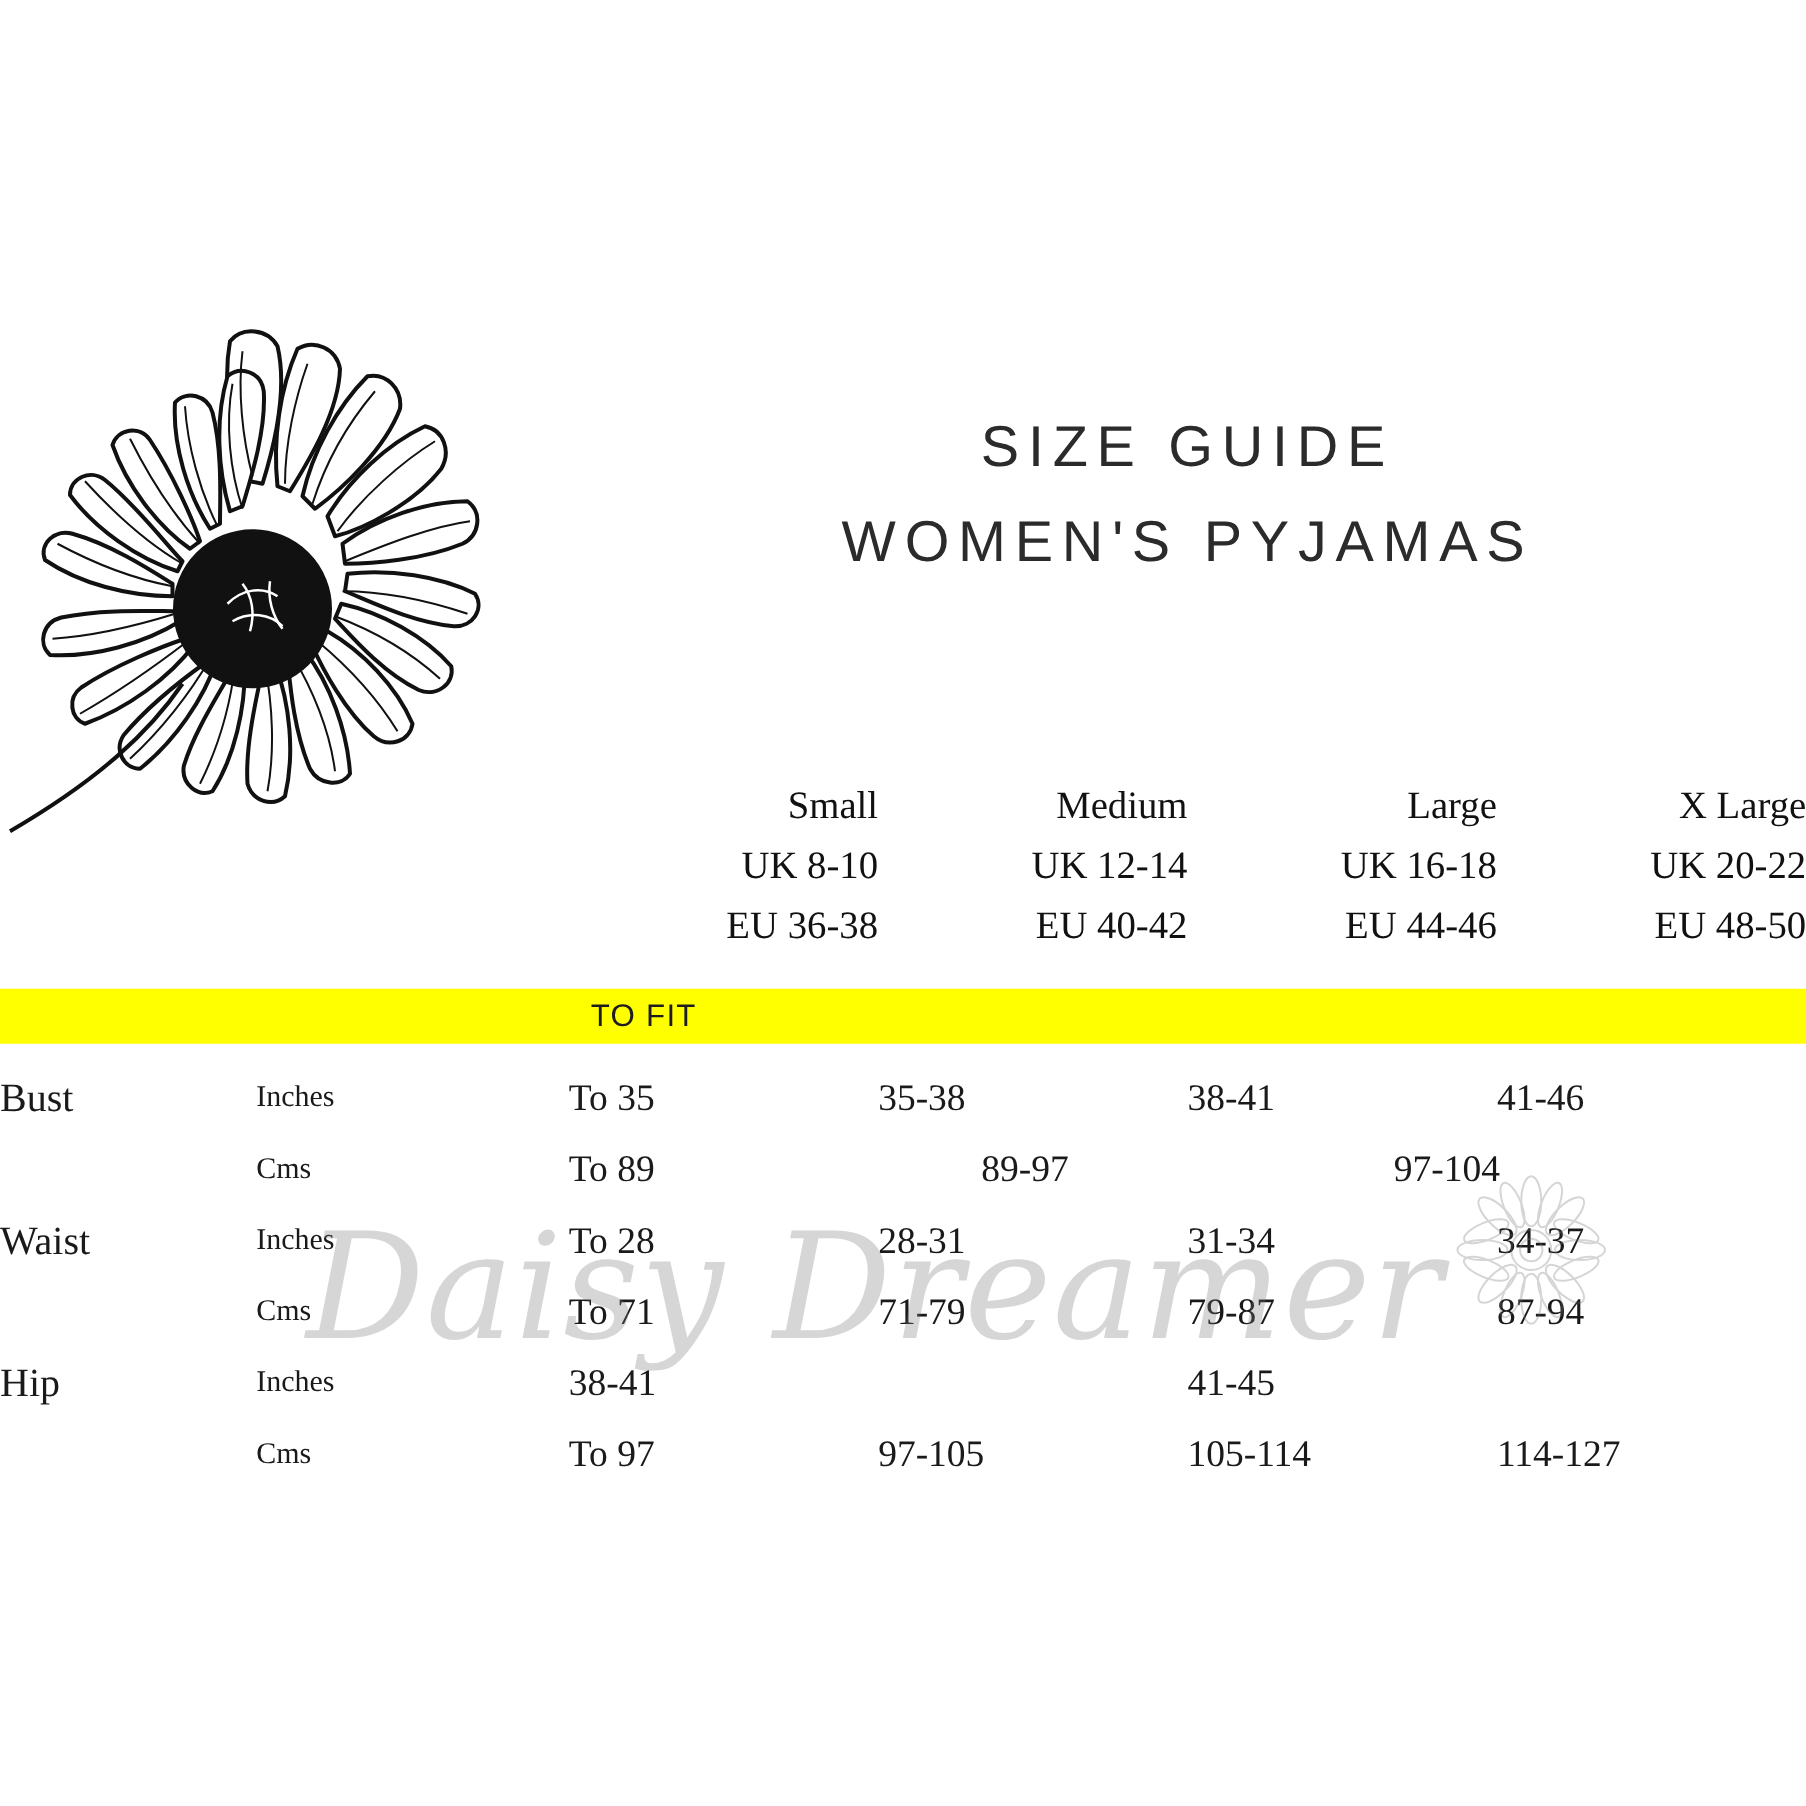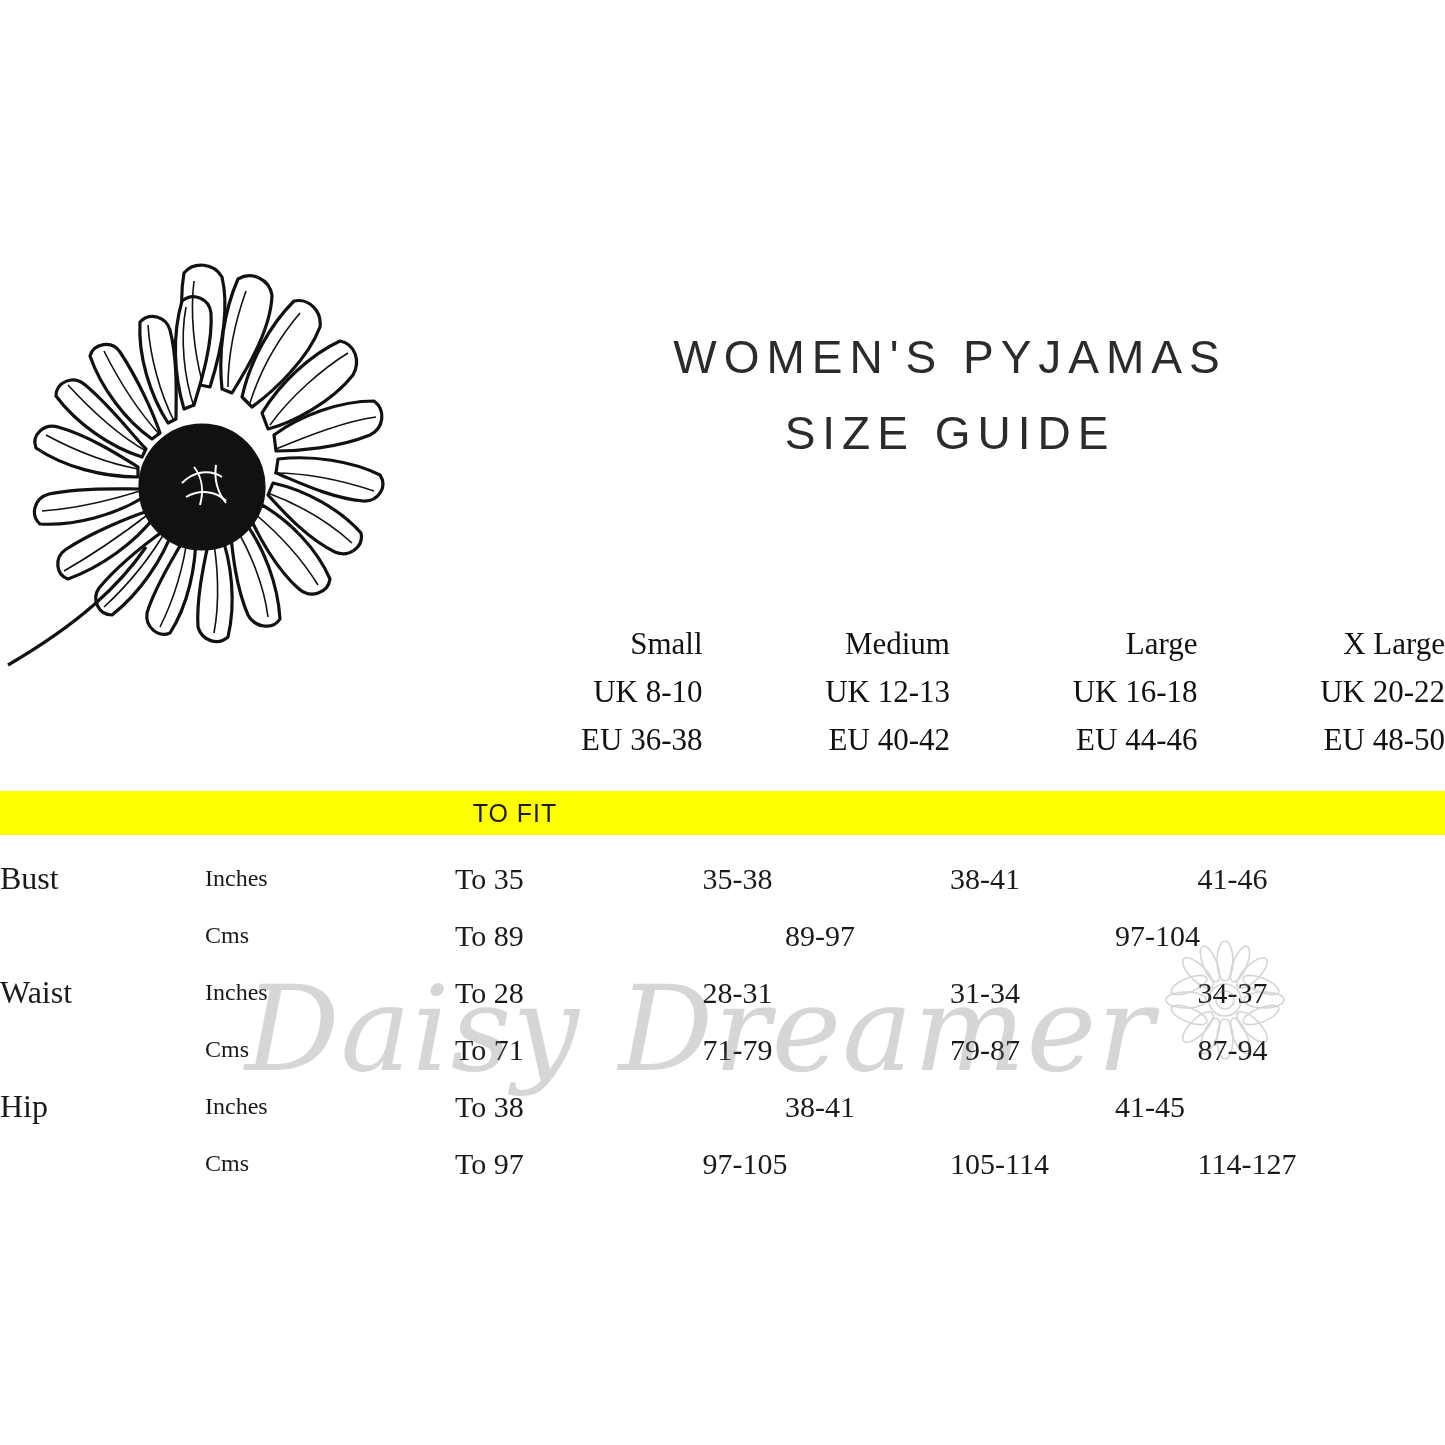--- a/index.html
+++ b/index.html
@@ -192,36 +192,36 @@
         <path d="M224 212 C232 222 234 236 230 250"></path>
         <path d="M246 210 C244 224 248 238 256 248"></path>
       </g>
 
       <path d="M176 292 C150 330 110 368 38 410" fill="none" stroke="#111111" stroke-width="3.2"></path>
     </g>
   </svg>
 </div>
 
 <div class="title-block">
+  <div class="title-line">SIZE GUIDE</div>
   <div class="title-line">WOMEN'S PYJAMAS</div>
-  <div class="title-line">SIZE GUIDE</div>
 </div>
 
 <div class="size-head">
   <div class="sh-spacer"></div>
 
   <div class="sh-col">
     <div class="nm">Small</div>
     <div>UK 8-10</div>
     <div>EU 36-38</div>
   </div>
 
   <div class="sh-col">
     <div class="nm">Medium</div>
-    <div>UK 12-13</div>
+    <div>UK 12-14</div>
     <div>EU 40-42</div>
   </div>
 
   <div class="sh-col">
     <div class="nm">Large</div>
     <div>UK 16-18</div>
     <div>EU 44-46</div>
   </div>
 
   <div class="sh-col">
@@ -267,21 +267,20 @@
     <div class="c-unit">Cms</div>
     <div class="c-val">To 71</div>
     <div class="c-val">71-79</div>
     <div class="c-val">79-87</div>
     <div class="c-val">87-94</div>
   </div>
 
   <div class="row">
     <div class="c-label">Hip</div>
     <div class="c-unit">Inches</div>
-    <div class="c-val">To 38</div>
     <div class="c-val">38-41</div>
     <div class="c-val">41-45</div>
   </div>
 
   <div class="row">
     <div class="c-label"></div>
     <div class="c-unit">Cms</div>
     <div class="c-val">To 97</div>
     <div class="c-val">97-105</div>
     <div class="c-val">105-114</div>

